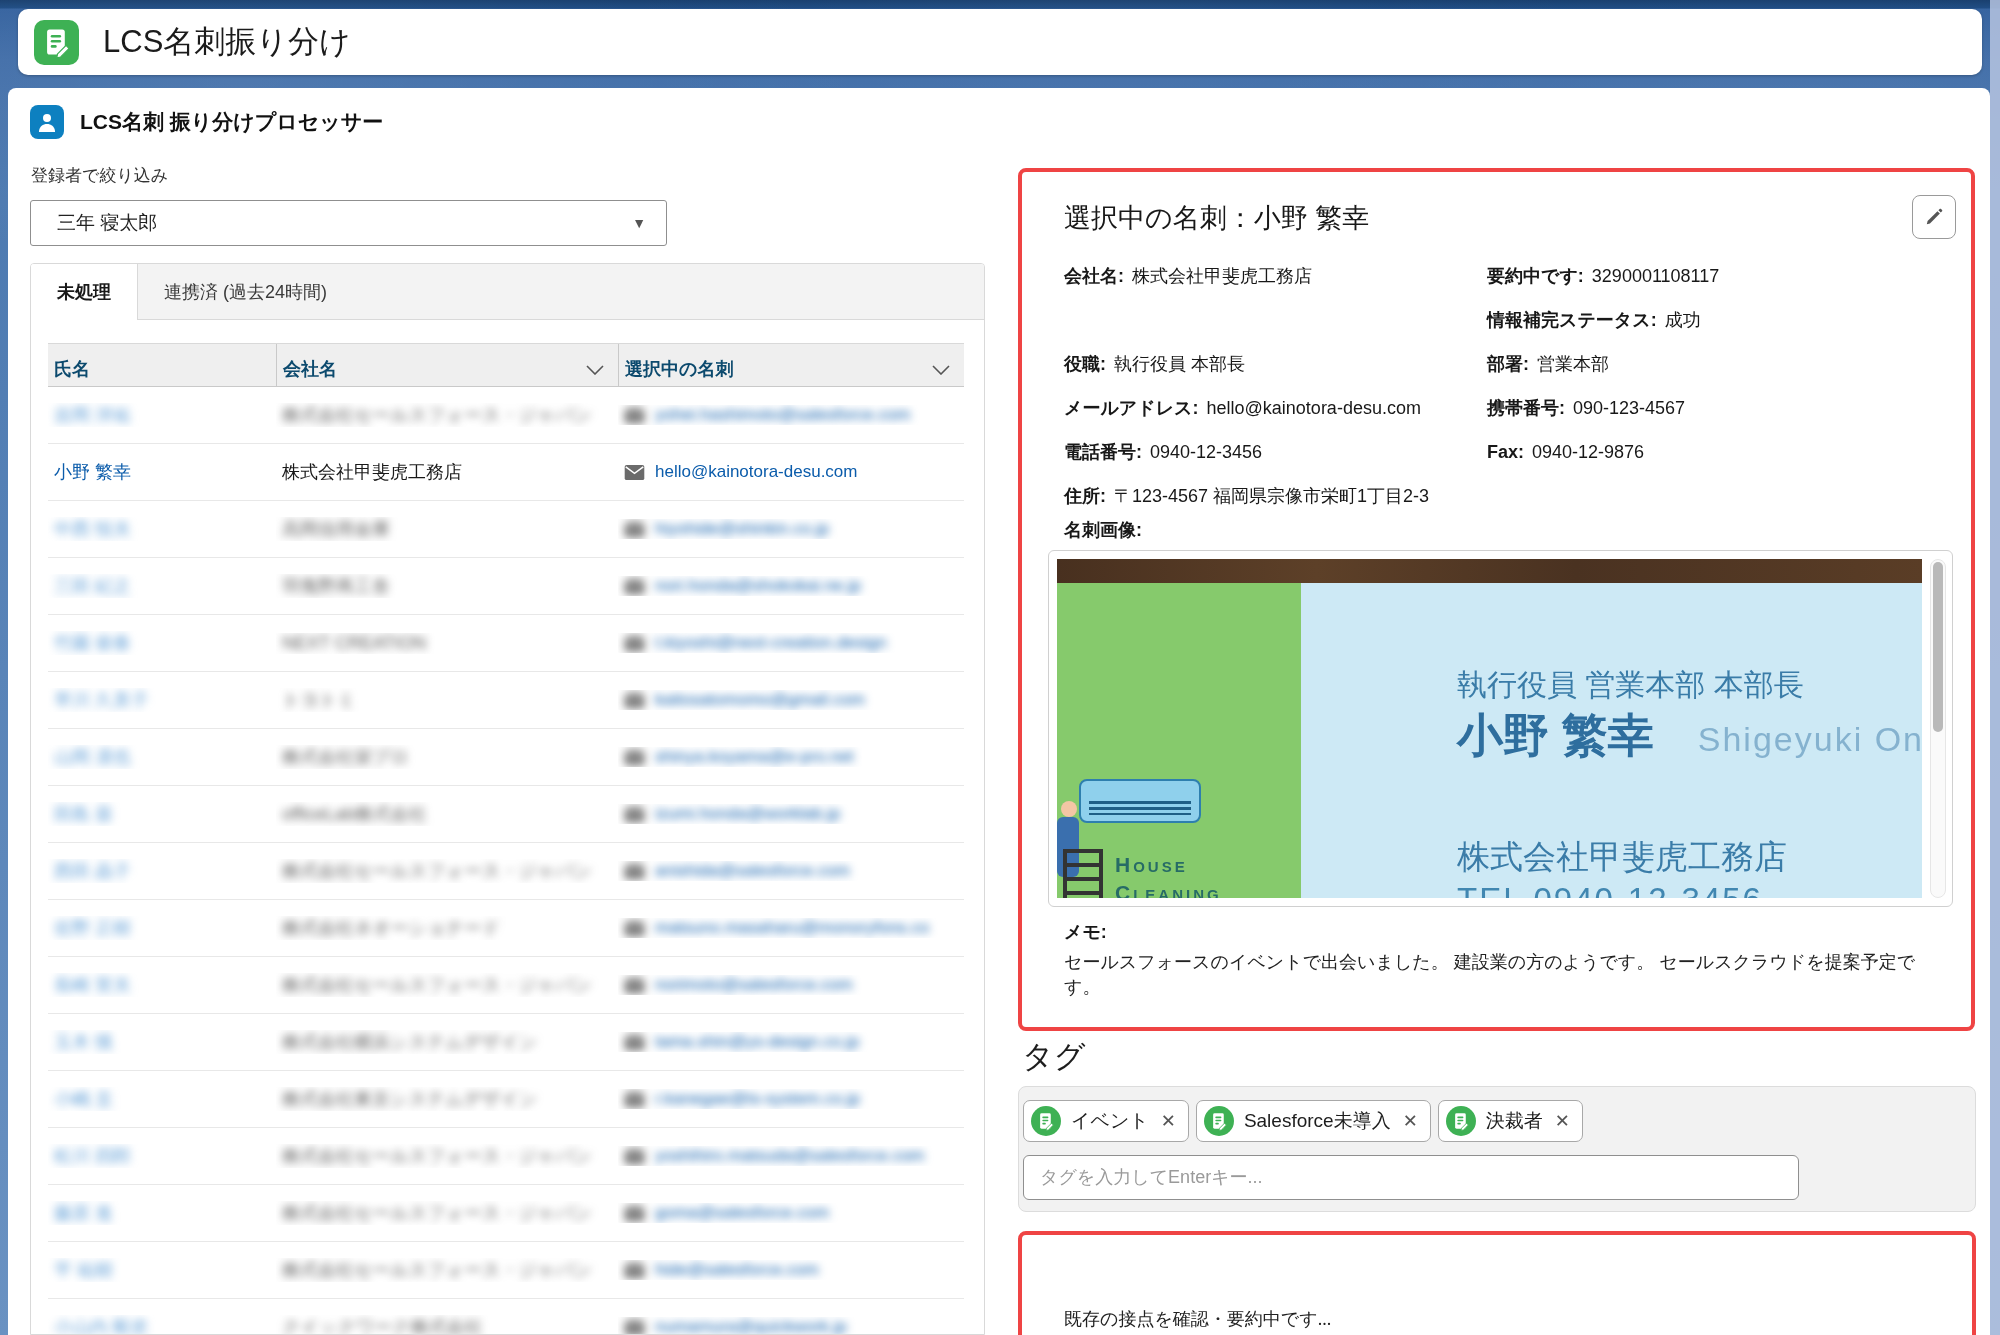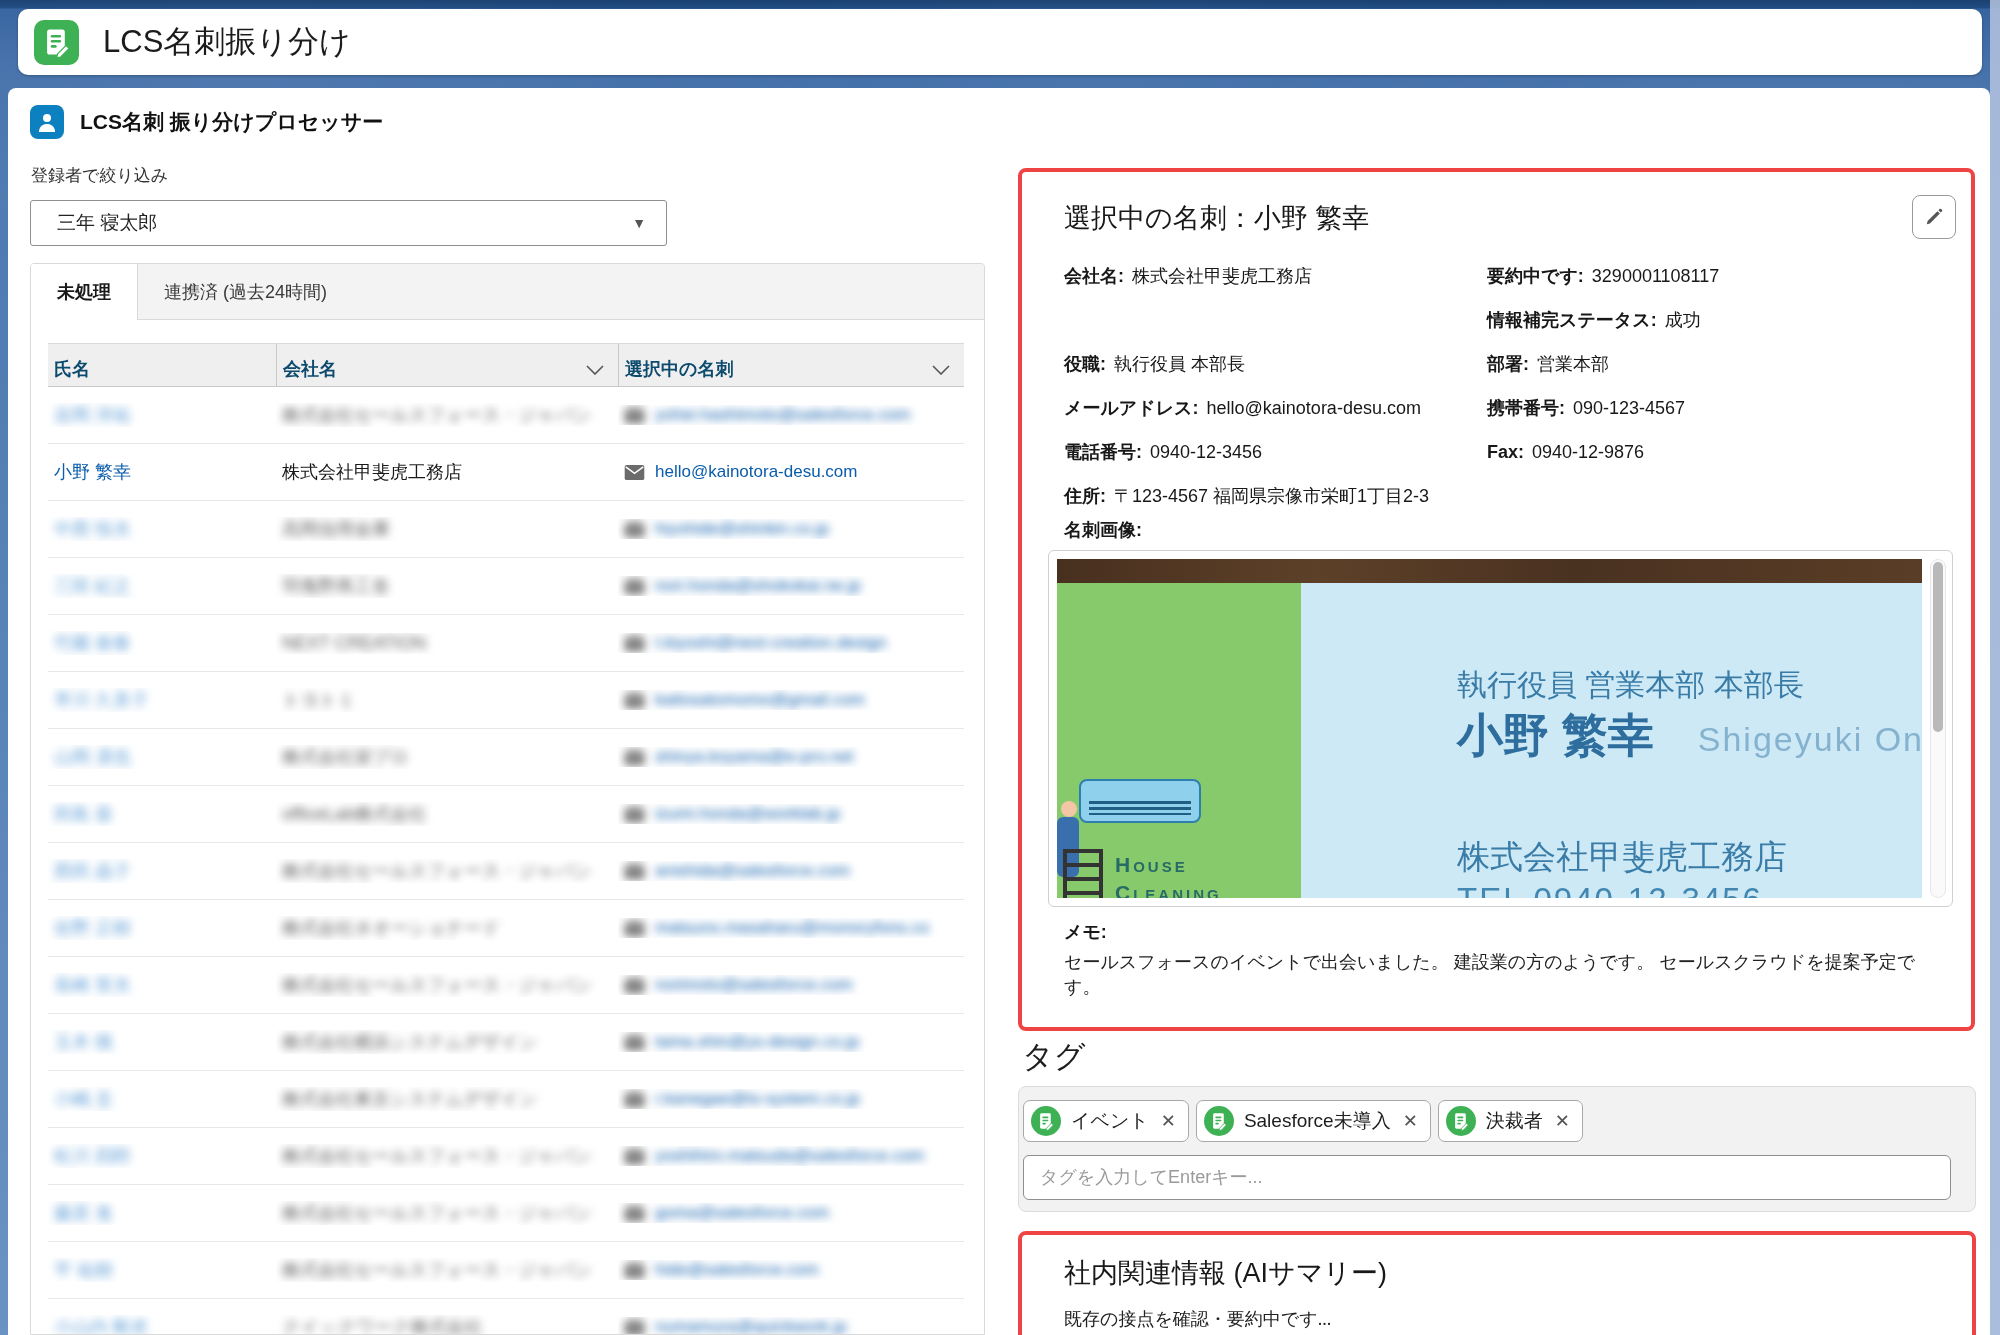--- a/index.html
+++ b/index.html
@@ -125,21 +125,21 @@
   .tags-heading{position:absolute;left:1014px;top:948px;font-size:31px;color:#1d1d1d;font-weight:400;}
   .tags-box{position:absolute;left:1010px;top:998px;width:958px;height:126px;background:#f2f2f2;
     border:1px solid #dcdcdc;border-radius:8px;padding:13px 4px;}
   .pill-row{display:flex;gap:7px;}
   .pill{display:inline-flex;align-items:center;gap:10px;height:42px;background:#fff;border:1px solid #a8a8a8;
     border-radius:7px;padding:0 12px 0 7px;font-size:19px;color:#1d1d1d;}
   .pill .badge{width:30px;height:30px;border-radius:50%;background:var(--accent-green);
     display:flex;align-items:center;justify-content:center;}
   .pill .badge svg{width:22px;height:22px;}
   .pill .x{font-size:18px;color:#555;margin-left:2px;cursor:pointer;}
-  .tag-input{margin-top:13px;width:928px;height:45px;border:1px solid #8f8f8f;border-radius:6px;
+  .tag-input{margin-top:13px;width:776px;height:45px;border:1px solid #8f8f8f;border-radius:6px;
     font-size:18px;padding:0 16px;color:#222;font-family:inherit;}
   .tag-input::placeholder{color:#9a9a9a;}
 
   
   .card-ai{left:1010px;top:1143px;width:958px;height:140px;}
   .ai-heading{position:absolute;left:42px;top:20px;font-size:27px;color:#181818;}
   .ai-text{position:absolute;left:42px;top:72px;font-size:18px;color:#222;font-family:Liberation Serif, serif;}
 </style>
 </head>
 <body>
@@ -561,18 +561,17 @@
               </svg>
             </span>
             <span>決裁者</span>
             <span class="x">✕</span>
           </div>
         </div>
       <input class="tag-input" type="text" placeholder="タグを入力してEnterキー..." style="">
     </div>
 
     <div class="card card-ai">
-      <div class="ai-heading">社内関連情報 (AIサマリー)</div>
       <div class="ai-text">既存の接点を確認・要約中です...</div>
     </div>
 
   </div>
 </div>
 
 </body></html>

